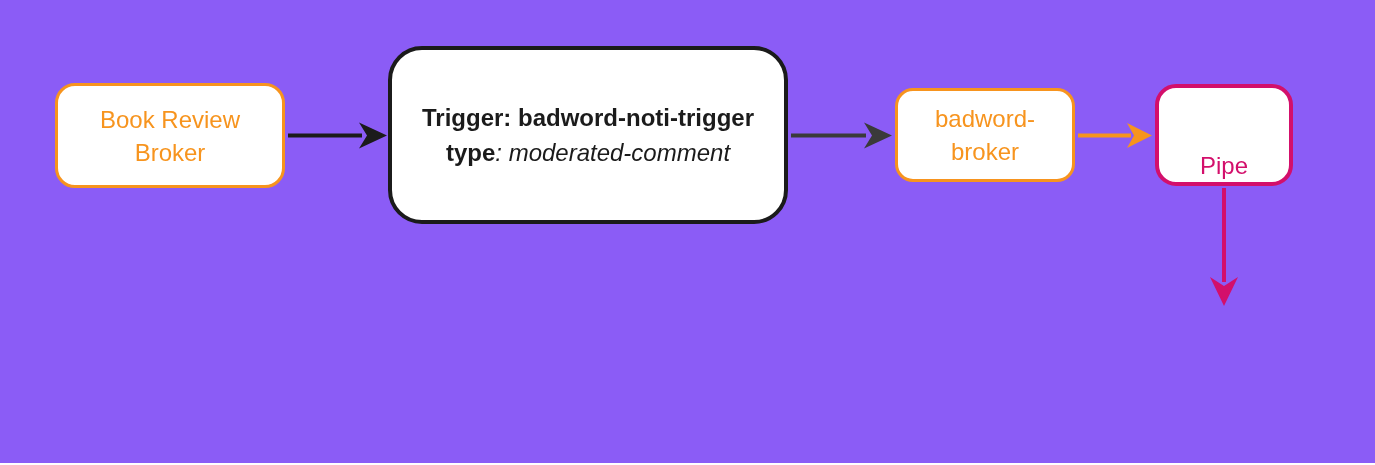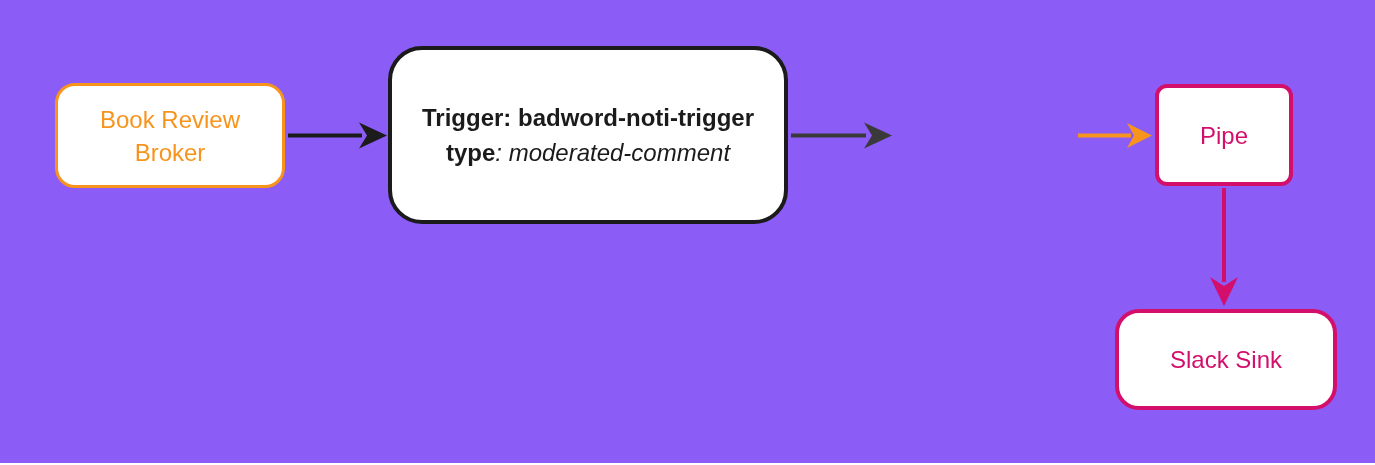--- a/index.html
+++ b/index.html
@@ -58,21 +58,22 @@
     flex-direction: column;
     line-height: 35px;
   }
   .node-bwb {
     left: 895px; top: 88px; width: 180px; height: 94px;
     border-radius: 18px;
     padding: 0 18px;
   }
   .node-pipe {
     left: 1155px; top: 84px; width: 138px; height: 102px;
-    border-radius: 12px;
+    border-radius: 21px;
+    align-items: flex-end;
   }
   .node-slack {
     left: 1115px; top: 309px; width: 222px; height: 101px;
     border-radius: 24px;
   }
   .tline b { font-weight: 700; }
   .tline span { font-weight: 400; font-style: italic; }
 </style>
 </head>
 <body>
@@ -100,22 +101,22 @@
 
   <div class="node node-orange node-brb">
     <span>Book Review Broker</span>
   </div>
 
   <div class="node node-black node-trigger">
     <div class="tline"><b>Trigger: badword-noti-trigger</b><span></span></div>
     <div class="tline"><b>type</b><span>: moderated-comment</span></div>
   </div>
 
+  <div class="node node-orange node-bwb">
+    <span>badword-broker</span>
+  </div>
 
   <div class="node node-pink node-pipe">
     <span>Pipe</span>
   </div>
 
-  <div class="node node-pink node-slack">
-    <span>Slack Sink</span>
-  </div>
 
 </div>
 
 </body></html>

